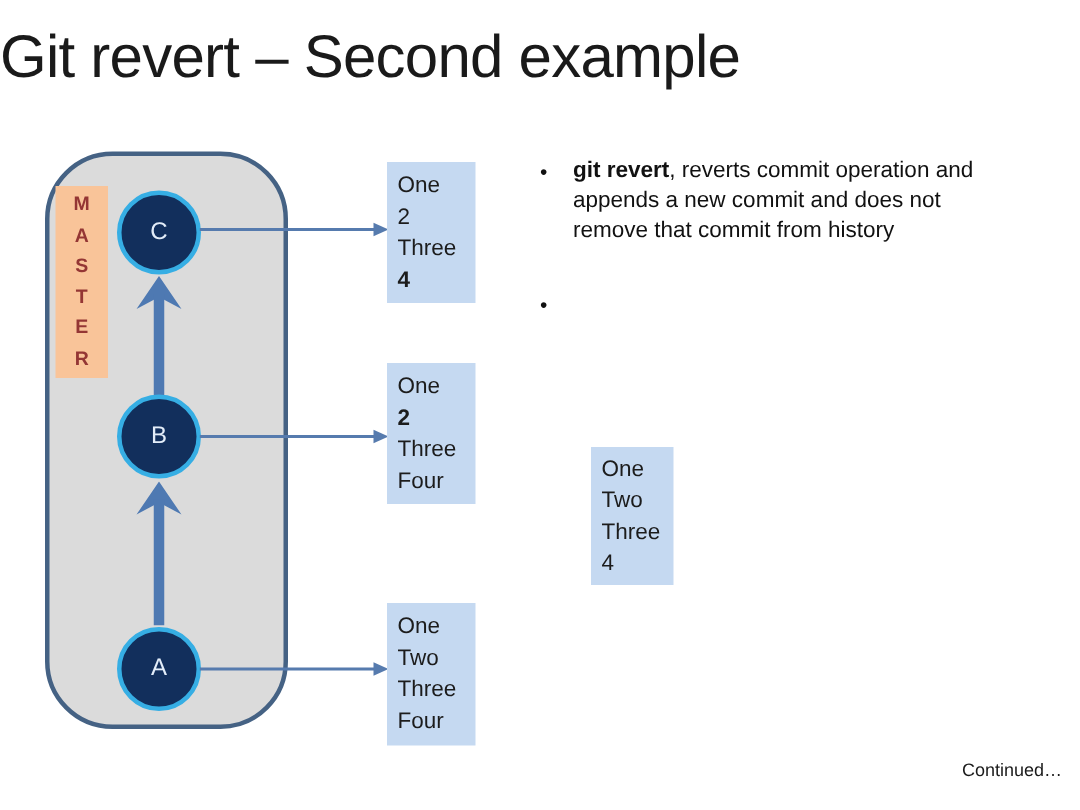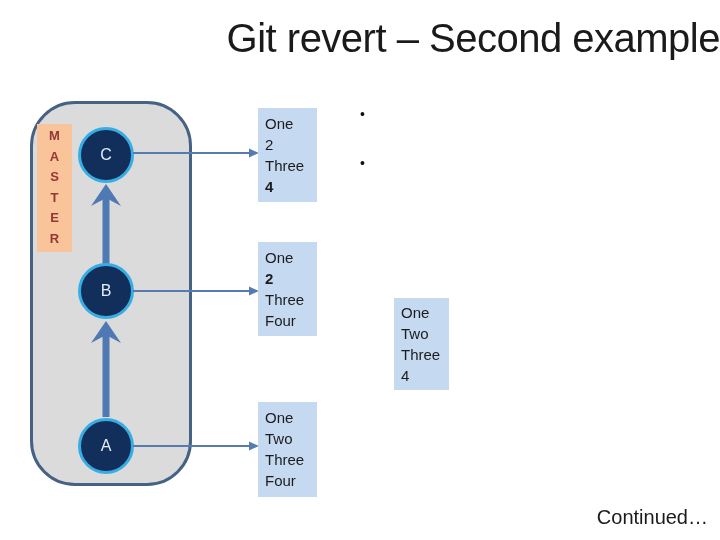--- a/index.html
+++ b/index.html
@@ -1,21 +1,21 @@
 <!DOCTYPE html>
 <html><head>
 <meta charset="utf-8">
 <style>
   html,body { margin:0; padding:0; background:#ffffff; }
   .slide {
     position:relative; width:720px; height:540px; background:#ffffff;
     font-family:"Liberation Sans", sans-serif; overflow:hidden;
   }
   .title {
-    position:absolute; left:0; top:12px; width:720px; text-align:right;
+    position:absolute; left:0; top:12px; width:720px; text-align:left;
     font-size:40px; line-height:52px; color:#1a1a1a; letter-spacing:-0.5px;
   }
   
   .container-rect {
     position:absolute; left:30px; top:101px; width:156px; height:379px;
     background:#dbdbdb; border:3px solid #456284; border-radius:45px;
   }
   .branch-label {
     position:absolute; left:37px; top:124px; width:35px; height:128px;
     background:#f9c499; color:#943634; font-weight:bold; font-size:13px;
@@ -54,21 +54,21 @@
   .note-item { display:flex; font-size:15px; line-height:20px; color:#111111; }
   .note-item + .note-item { margin-top:29px; }
   .note-marker { width:30px; padding-left:8px; box-sizing:border-box; flex:none; font-size:14px; }
   .note-text { width:292px; }
   .result-box {
     position:absolute; left:394px; top:298px; width:55px; height:92px;
     background:#c5d9f1; font-size:15px; line-height:21px; color:#1c1c1c;
     padding:4px 0 0 7px; box-sizing:border-box;
   }
   .continued {
-    position:absolute; right:12px; top:506px; font-size:20px; color:#1a1a1a;
+    position:absolute; right:12px; top:506px; font-size:12px; color:#1a1a1a;
   }
 </style>
 </head>
 <body>
 
 <div class="slide">
 
   <div class="title">Git revert – Second example</div>
 
   <div class="container-rect"></div>
@@ -127,20 +127,21 @@
   <div class="file-box file-box-3">
     <span class="file-line">One</span>
     <span class="file-line">Two</span>
     <span class="file-line">Three</span>
     <span class="file-line">Four</span>
   </div>
 
   <div class="notes">
     <div class="note-item">
       <span class="note-marker">•</span>
+      <span class="note-text"><span class="bold">git revert</span><span>, reverts commit operation and appends a new commit and does not remove that commit from history</span></span>
     </div>
     <div class="note-item">
       <span class="note-marker">•</span>
     </div>
   </div>
 
   <div class="result-box">
     <span class="file-line">One</span>
     <span class="file-line">Two</span>
     <span class="file-line">Three</span>

